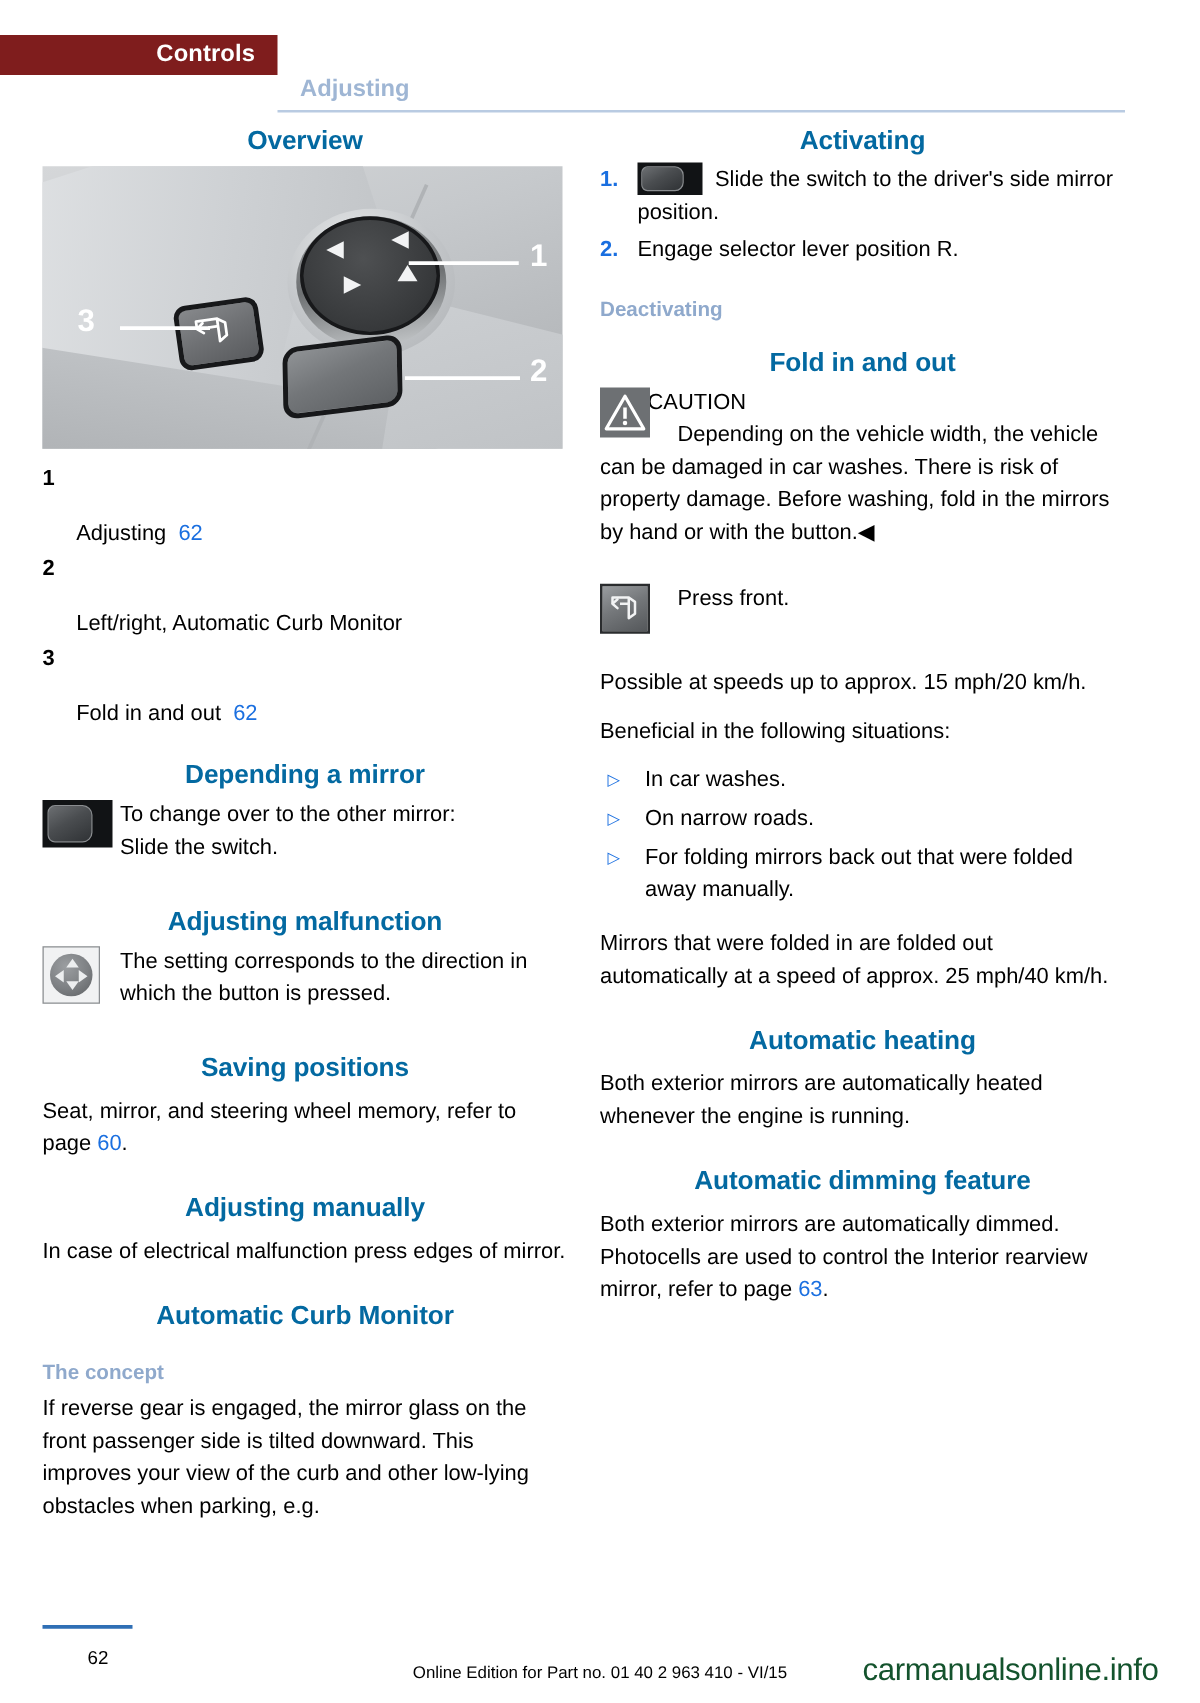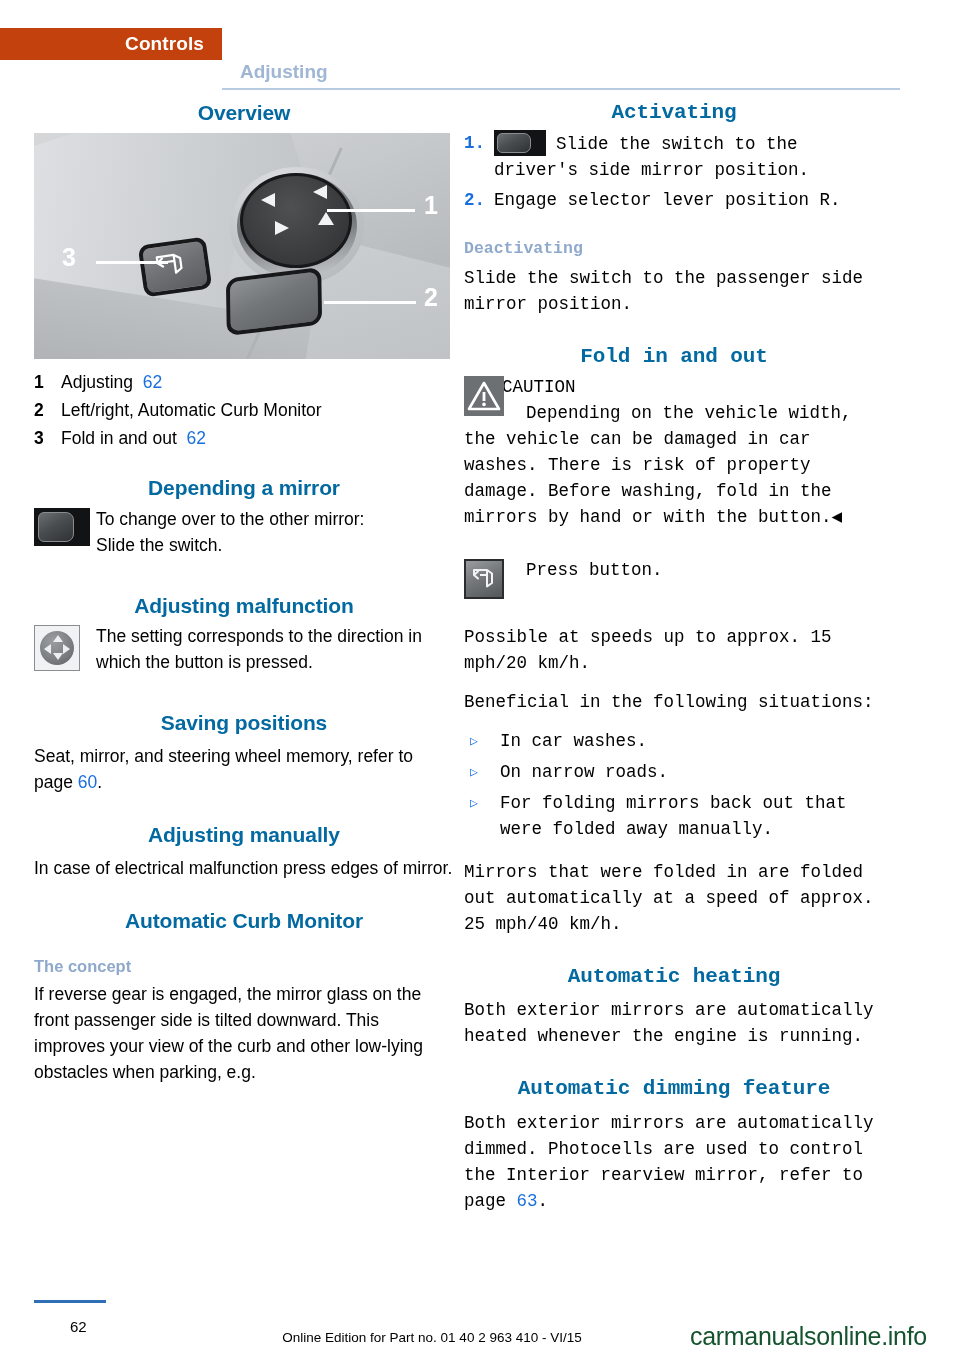--- a/index.html
+++ b/index.html
@@ -24,21 +24,21 @@
     top: 28px;
     width: 960px;
     height: 32px;
   }
   .header-tab-active {
     position: absolute;
     left: 0;
     top: 0;
     width: 222px;
     height: 32px;
-    background: #c2410c;
+    background: #7f1d1d;
     box-sizing: border-box;
   }
   .header-tab-active-label {
     position: absolute;
     right: 18px;
     top: 5px;
     color: #ffffff;
     font-size: 19px;
     font-weight: bold;
     letter-spacing: 0.1px;
@@ -62,21 +62,21 @@
     background: #b9cbe2;
   }
 
   
   .col {
     position: absolute;
     top: 100px;
     width: 420px;
   }
   .col-left  { left: 34px; }
-  .col-right { left: 464px; font-family: Liberation Mono, monospace; }
+  .col-right { left: 480px; }
 
   
   h2.section {
     color: #0369a1;
     font-size: 21px;
     font-weight: bold;
     margin: 0 0 7px 0;
     line-height: 1.25;
     letter-spacing: -0.1px;
     text-align: center;
@@ -235,21 +235,21 @@
     display: flex;
     font-size: 17.5px;
     line-height: 26px;
     margin-bottom: 2px;
   }
   .legend-num {
     width: 27px;
     flex: 0 0 27px;
     font-weight: bold;
   }
-  .legend-txt { flex: 1; }
+  .legend-txt { flex: 1; margin-top: 44px; }
 
   
   .icon-block {
     position: relative;
     min-height: 40px;
     margin-bottom: 13px;
   }
   .icon-block .itext {
     font-size: 17.5px;
     line-height: 26px;
@@ -403,21 +403,21 @@
     position: absolute;
     left: 70px;
     top: 1318px;
     font-size: 15px;
     color: #000;
   }
   .footer-edition {
     position: absolute;
     left: 0;
     top: 1330px;
-    width: 864px;
+    width: 960px;
     text-align: center;
     font-size: 13.5px;
     color: #000;
   }
   .watermark {
     position: absolute;
     left: 690px;
     top: 1322px;
     font-size: 25px;
     color: #14532d;
@@ -544,21 +544,20 @@
     <span class="step-body"><span class="inline-switch"></span><span>Slide the switch to the driver's side mirror position.</span></span>
   </div>
   <div class="step">
     <span class="step-num">2.</span>
     <span class="step-body">Engage selector lever position R.</span>
   </div>
 
   <div class="gap-md"></div>
 
   <h3 class="subsection">Deactivating</h3>
-  <p class="body">Slide the switch to the passenger side mirror position.</p>
 
   <div class="gap-sm"></div>
 
   <h2 class="section tight">Fold in and out</h2>
 
   <div class="caution-wrap">
     <div class="icon-slot">
       <div class="ic-caution">
         <svg width="40" height="40" viewBox="0 0 40 40">
           <path d="M20 7 L35 33 L5 33 Z" fill="none" stroke="#ffffff" stroke-width="2.6" stroke-linejoin="round"></path>
@@ -575,21 +574,21 @@
 
   <div class="icon-block">
     <div class="icon-slot">
       <div class="ic-fold">
         <svg width="28" height="24" viewBox="0 0 28 24">
           <path d="M3 8 L3 3 L16 3 L16 8 L9 8 M16 3 L21 6.5 L21 16 L16 19.5 L16 8" fill="none" stroke="#f2f3f4" stroke-width="2" stroke-linejoin="round"></path>
           <path d="M7 11.5 L3 8 L7 4.5" fill="none" stroke="#f2f3f4" stroke-width="2" stroke-linejoin="round" stroke-linecap="round"></path>
         </svg>
       </div>
     </div>
-    <div class="itext">Press button.</div>
+    <div class="itext">Press front.</div>
   </div>
 
   <div class="gap-sm"></div>
 
   <p class="body">Possible at speeds up to approx. 15 mph/20 km/h.</p>
 
   <p class="body">Beneficial in the following situations:</p>
 
   <div>
     <div class="bullet">

